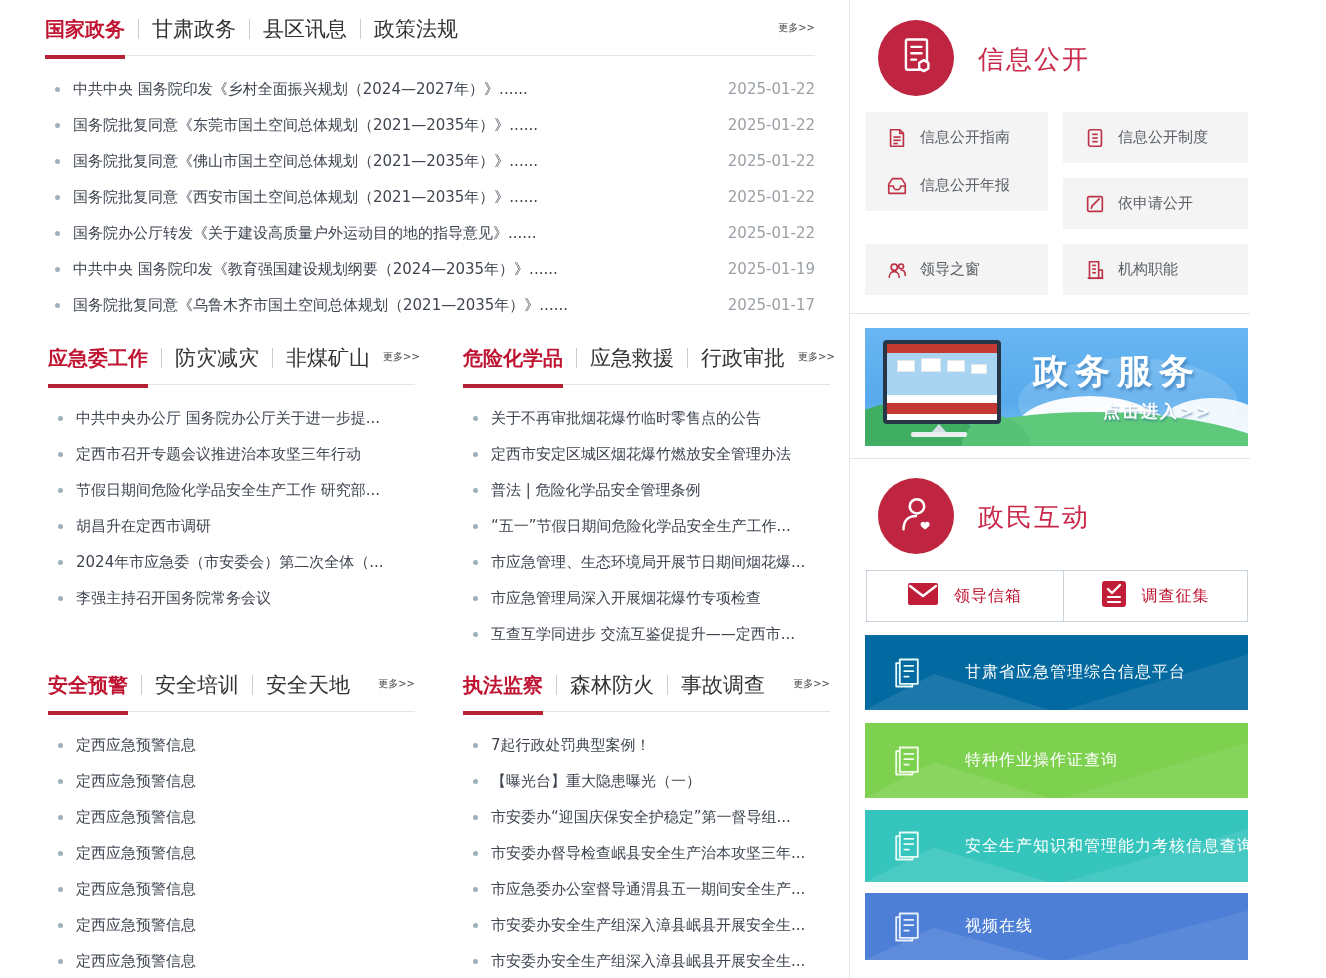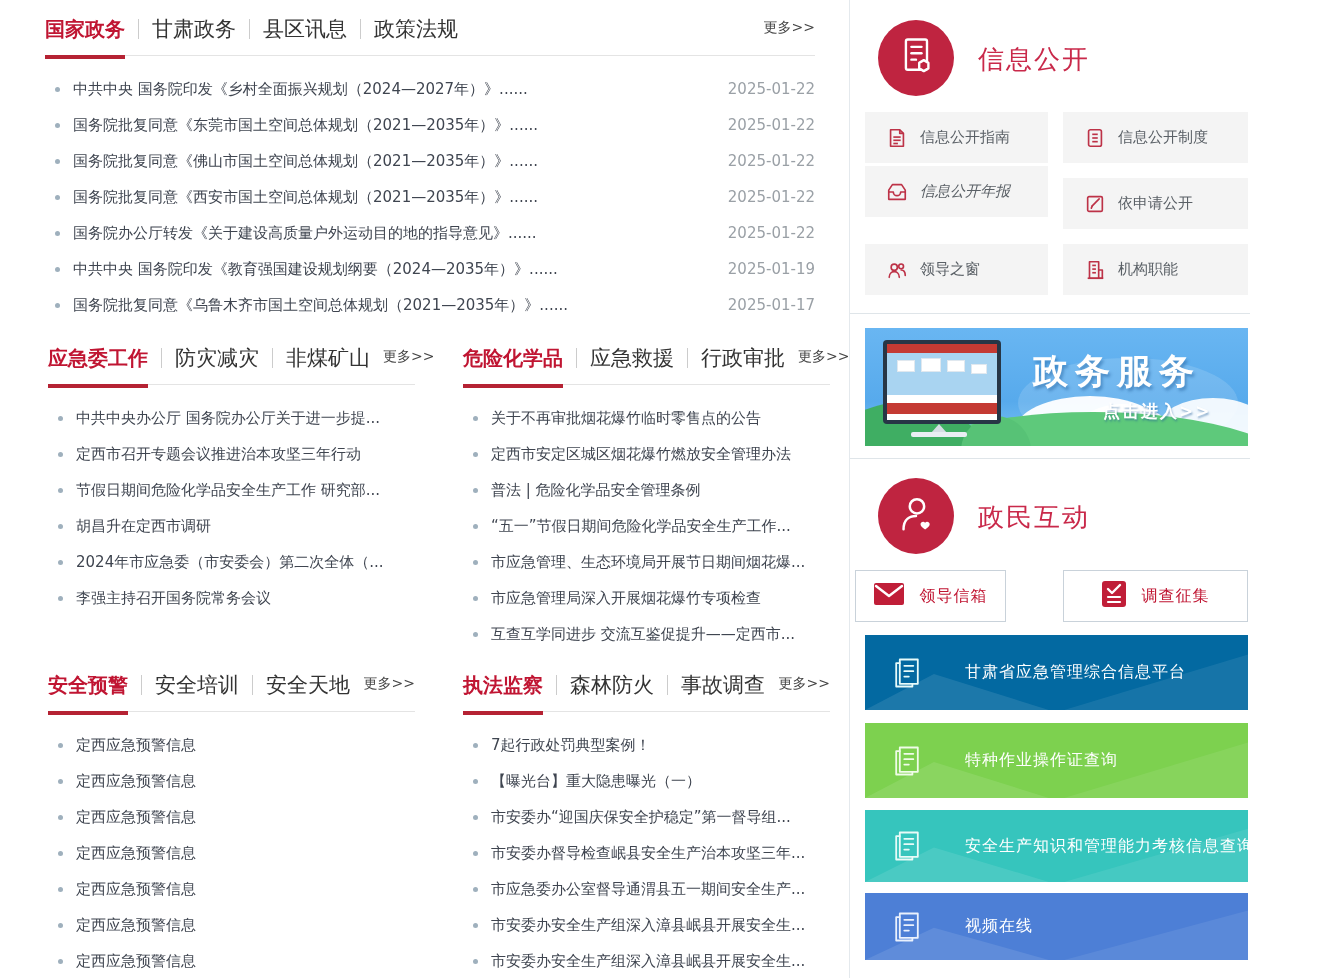--- a/index.html
+++ b/index.html
@@ -13,21 +13,21 @@
 
   
   .main-sec { position:absolute; }
   .sec-header { display:flex; align-items:center; border-bottom:1px solid #e4e4e4; padding-bottom:13px; }
   .tabs { display:flex; align-items:center; }
   .tab { font-size:21px; color:#333; line-height:26px; padding:0 13px; white-space:nowrap; cursor:pointer; }
   .tabs .tab:first-child { padding-left:0; }
   .tab.active { color:#c01532; font-weight:bold; font-size:20px; position:relative; }
   .tab.active::after { content:""; position:absolute; left:0; right:13px; bottom:-17px; height:4px; background:#b52233; }
   .sep { width:1px; height:20px; background:#cccccc; flex:none; }
-  .more { margin-left:auto; font-size:14px; color:#454545; cursor:pointer; white-space:nowrap; padding-bottom:2px; text-decoration:none; }
+  .more { margin-left:auto; font-size:10px; color:#454545; cursor:pointer; white-space:nowrap; padding-bottom:2px; text-decoration:none; }
 
   .news-list { margin-top:15px; }
   .li { display:flex; align-items:center; height:36px; padding-left:10px; cursor:pointer; }
   .dot { width:5px; height:5px; border-radius:50%; background:#9fb0bd; margin-right:13px; flex:none; }
   .t { font-size:15px; color:#3f4550; white-space:nowrap; overflow:hidden; text-overflow:clip; }
   .d { margin-left:auto; font-size:15px; color:#9aa0a6; padding-left:12px; flex:none; }
 
   
   .vline { position:absolute; left:849px; top:0; width:1px; height:978px; background:#e4e9ed; }
   .hsep  { position:absolute; left:850px; width:400px; height:1px; background:#dfe5e9; }
@@ -340,21 +340,21 @@
       <span class="cell-icon">
         <svg width="22" height="22" viewBox="0 0 24 24" fill="none" stroke="#bd3247" stroke-width="1.8" stroke-linejoin="round">
           <rect x="5" y="3" width="14" height="18" rx="2"></rect>
           <line x1="9" y1="8" x2="15" y2="8"></line>
             <line x1="9" y1="12" x2="15" y2="12"></line>
             <line x1="9" y1="16" x2="15" y2="16"></line>
         </svg>
       </span>
       <span class="cell-label">信息公开制度</span>
     </div>
-    <div class="info-cell" style="left:15px;top:166px;font-style:italic;">
+    <div class="info-cell" style="left:15px;top:160px;">
       <span class="cell-icon">
         <svg width="22" height="22" viewBox="0 0 24 24" fill="none" stroke="#bd3247" stroke-width="1.8" stroke-linecap="round" stroke-linejoin="round">
           <path d="M7 4 H17 L21 10 V20 H3 V10 Z"></path>
           <path d="M3 12 H8 A4 4 0 0 0 16 12 H21"></path>
         </svg>
       </span>
       <span class="cell-label">信息公开年报</span>
     </div>
     <div class="info-cell" style="left:213px;top:178px;width:185px;">
       <span class="cell-icon">
@@ -420,21 +420,21 @@
       <span>
         <svg width="46" height="46" viewBox="0 0 48 48" fill="none" stroke="#ffffff" stroke-width="2.6" stroke-linecap="round">
           <circle cx="25" cy="16" r="7.5"></circle>
           <path d="M11 40 C11 29 18 26 24 26"></path>
           <path d="M33.5 33 c-1.8-1.8-4.8-.6-4.8 1.8 0 2 2.4 3.6 4.8 5.4 2.4-1.8 4.8-3.4 4.8-5.4 0-2.4-3-3.6-4.8-1.8z" fill="#ffffff" stroke="none"></path>
         </svg>
       </span>
     </div>
     <div class="side-title" style="top:500px;">政民互动</div>
 
-    <div class="int-btn" style="left:5px;width:151px;">
+    <div class="int-btn" style="left:16px;width:198px;">
       <span>
         <svg width="30" height="22" viewBox="0 0 30 22">
           <rect x="0" y="0" width="30" height="22" rx="2" fill="#c01e38"></rect>
           <path d="M2 3 L15 13 L28 3" fill="none" stroke="#ffffff" stroke-width="2.4" stroke-linecap="round" stroke-linejoin="round"></path>
         </svg>
       </span>
       <span class="int-label">领导信箱</span>
     </div>
     <div class="int-btn" style="left:213px;width:185px;">
       <span>

